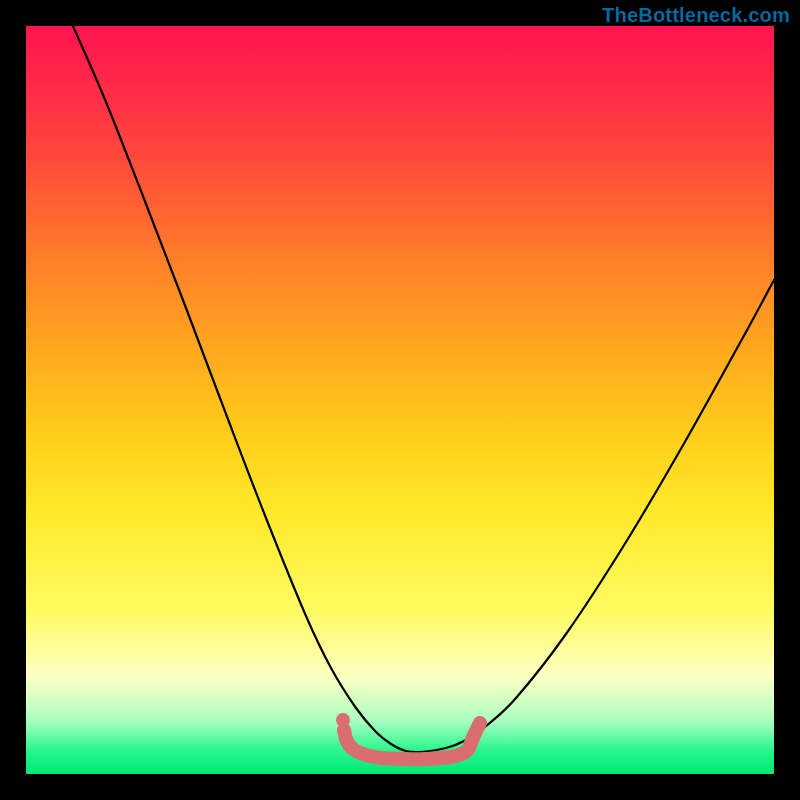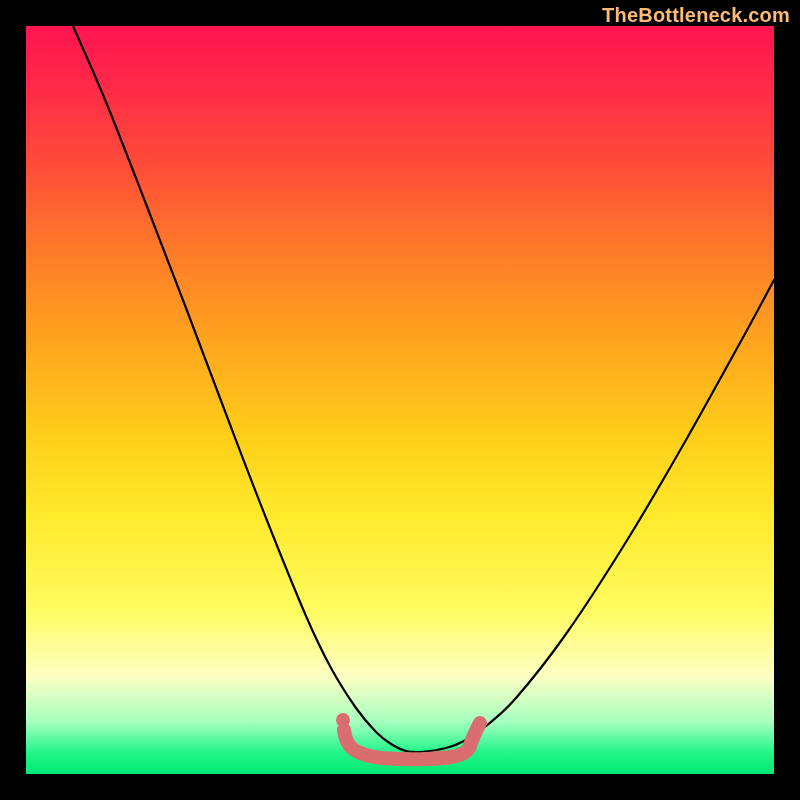--- a/index.html
+++ b/index.html
@@ -39,21 +39,21 @@
       #fdffc4 87%,
       #a7ffc0 93%,
       #25f58a 97%,
       #00e875 100%
     );
   }
   .watermark {
     position: absolute;
     top: 4px;
     right: 10px;
-    color: #fdba74;
+    color: #0369a1;
     font-size: 20px;
     font-weight: 600;
     letter-spacing: 0.2px;
     z-index: 5;
   }
   svg.curve-layer {
     position: absolute;
     left: 26px;
     top: 26px;
     width: 748px;

